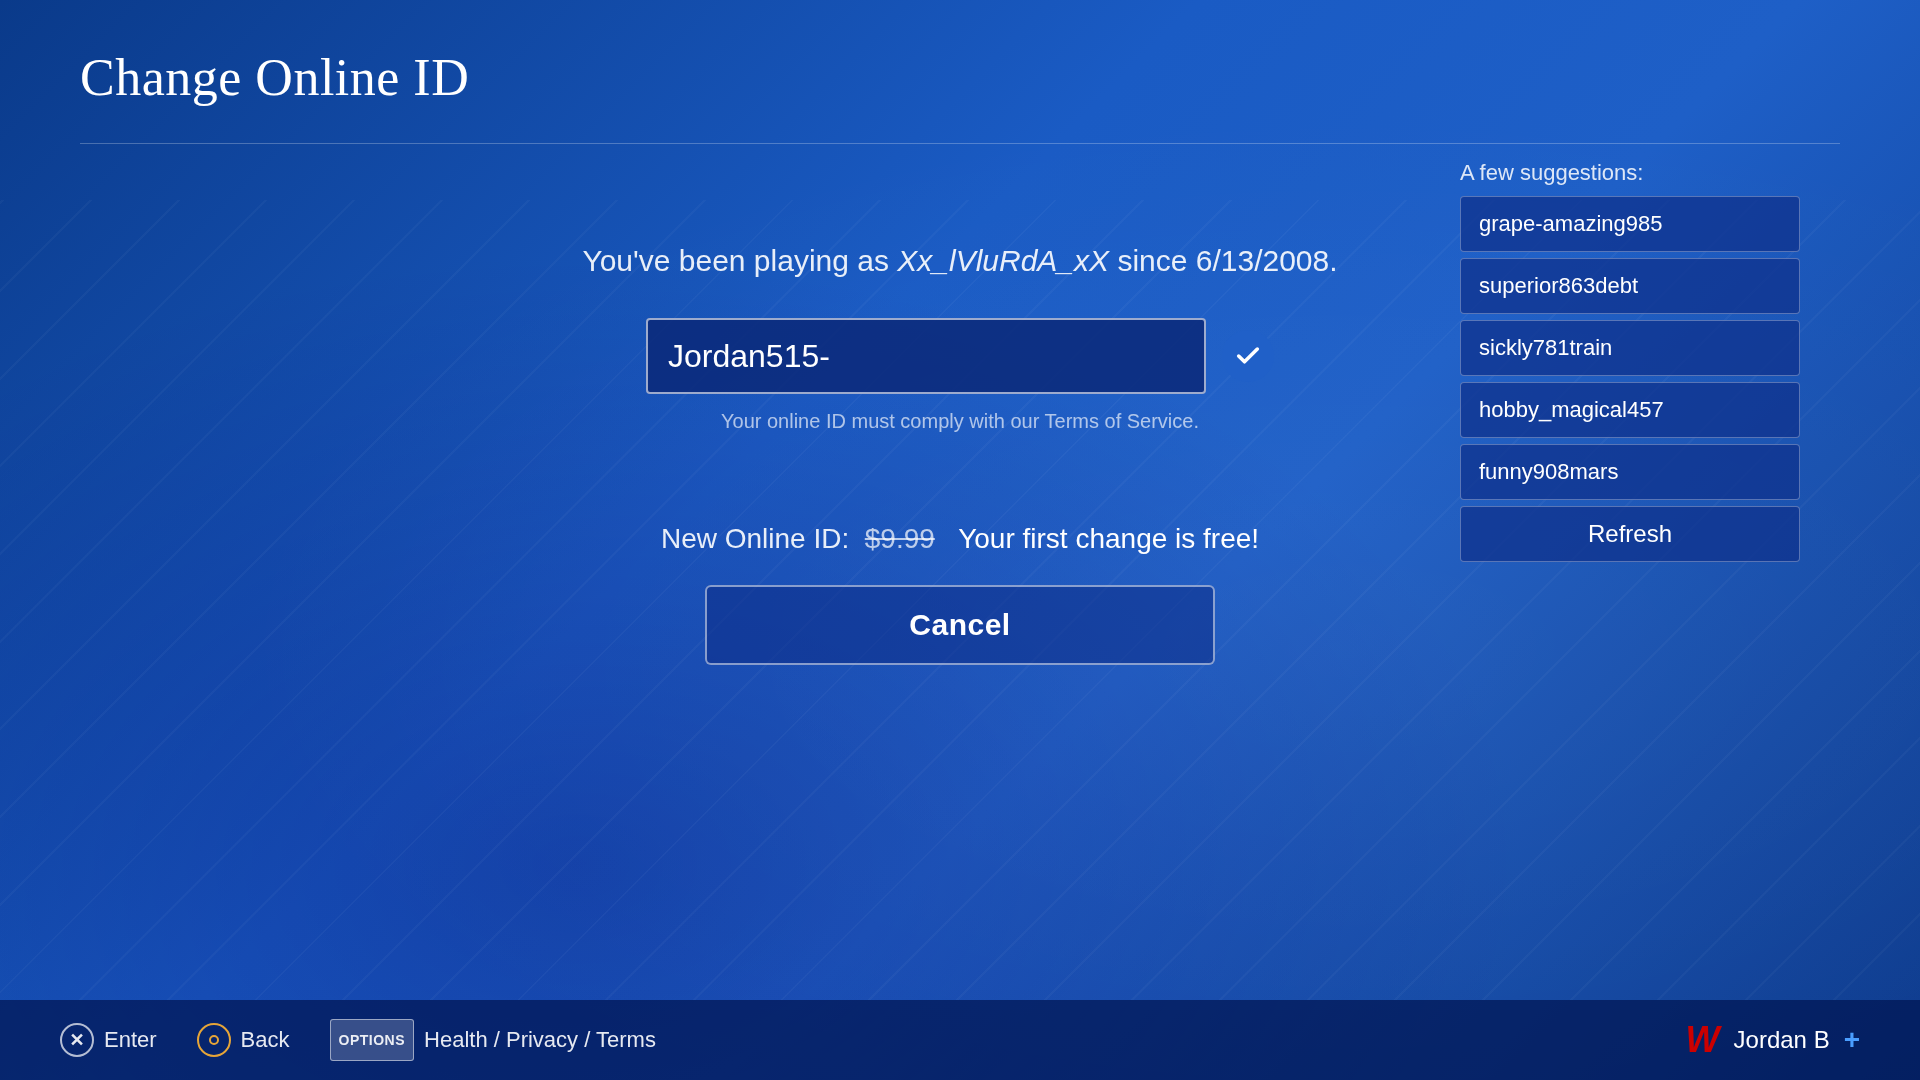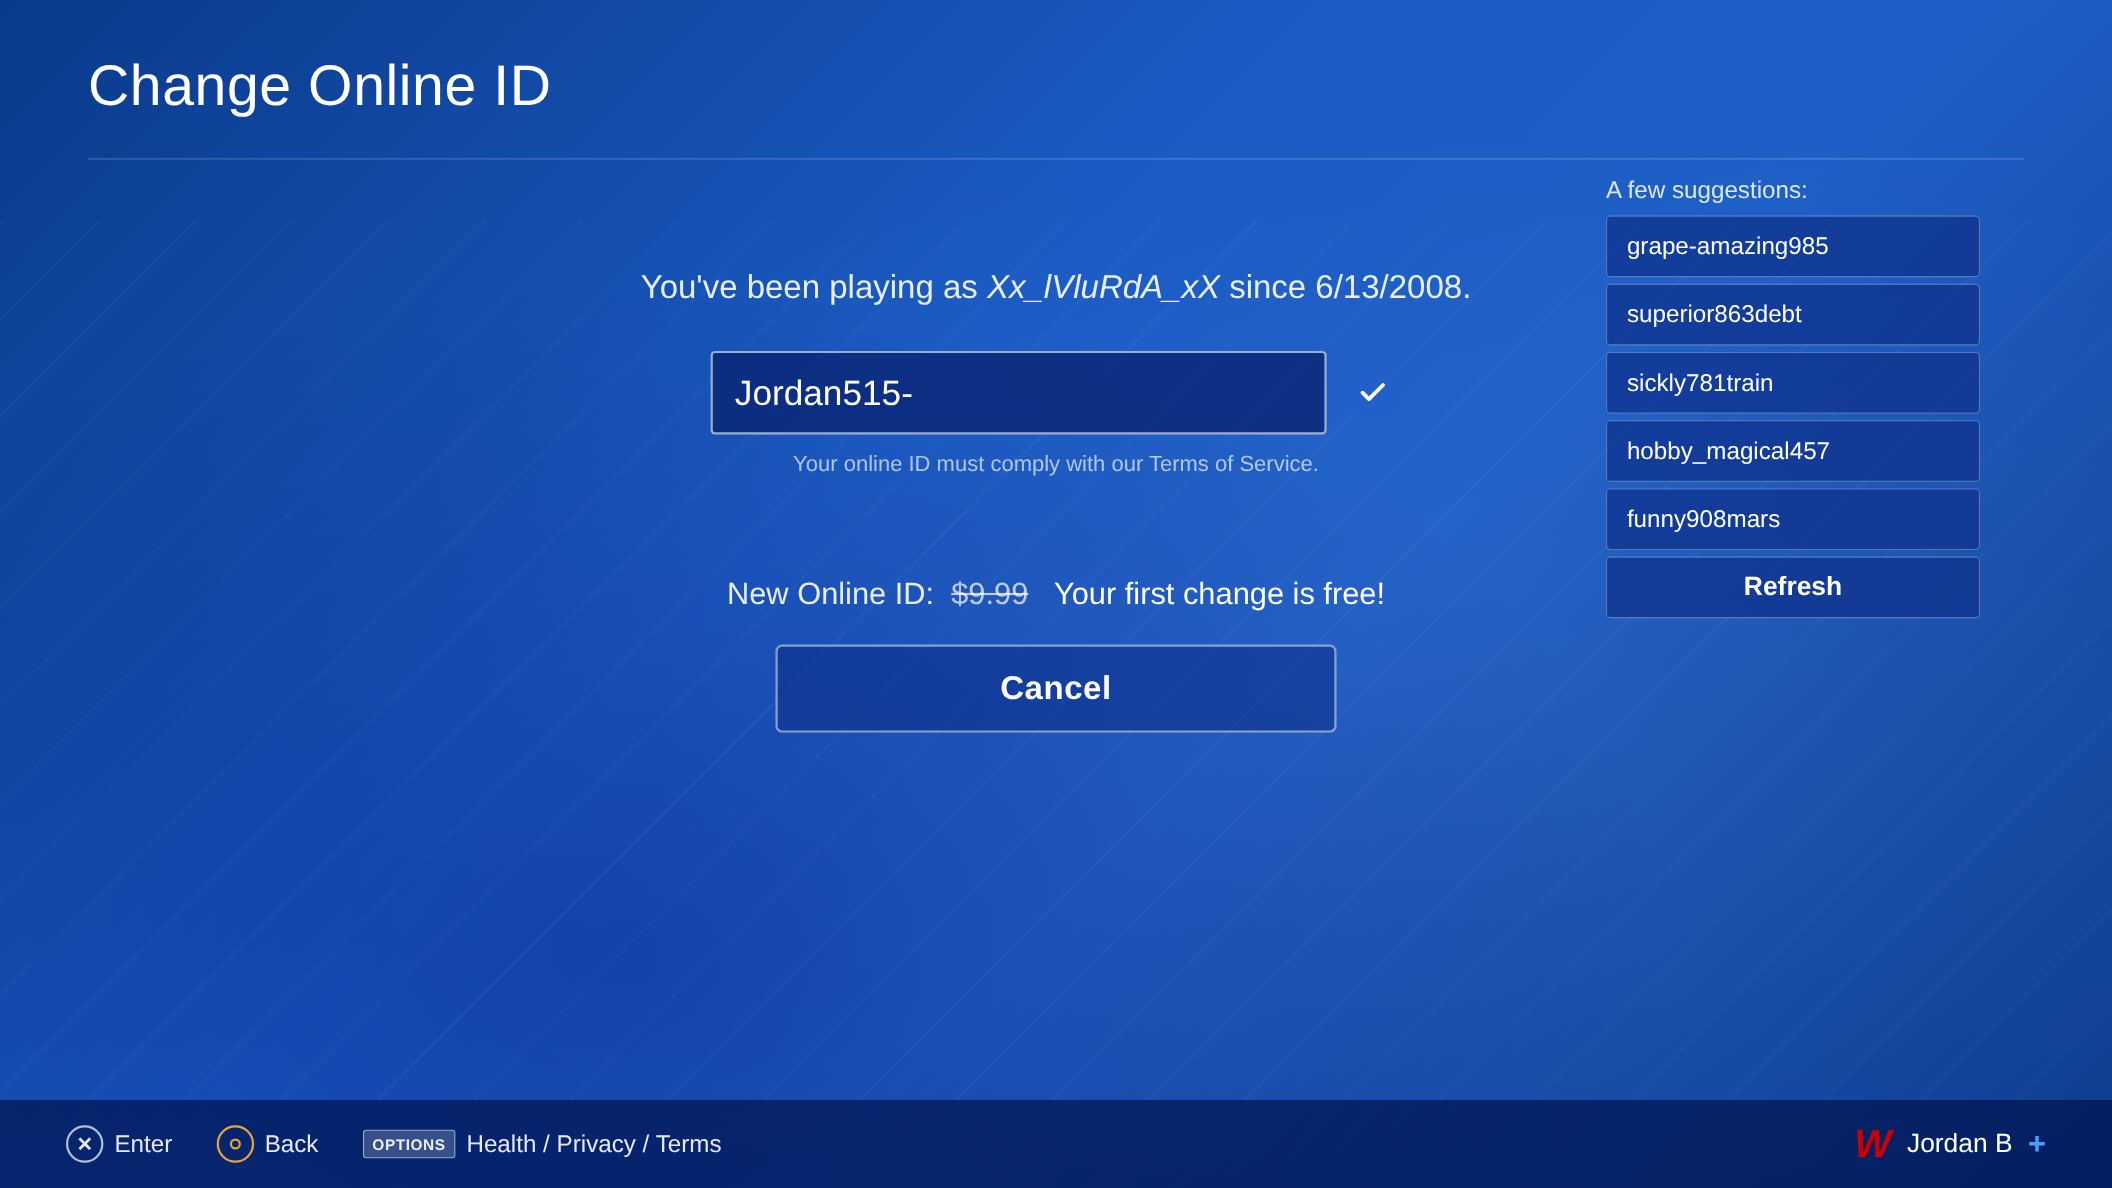--- a/index.html
+++ b/index.html
@@ -48,20 +48,21 @@
     .page-container {
       position: relative;
       z-index: 1;
       width: 100%;
       height: 100%;
     }
 
     
     .header {
       padding: 48px 80px 20px;
+      font-family: Liberation Serif, serif;
     }
 
     .header-divider {
       width: calc(100% - 160px);
       margin: 0 80px;
       height: 1px;
       background: rgba(255,255,255,0.25);
     }
 
     .page-title {
@@ -227,21 +228,21 @@
       background: rgba(15, 50, 140, 0.75);
       border: 1px solid rgba(255,255,255,0.3);
       border-radius: 4px;
       margin-top: 4px;
       display: flex;
       align-items: center;
       justify-content: center;
       font-size: 24px;
       color: white;
       cursor: pointer;
-      font-weight: 700;
+      font-weight: 400;
       transition: background 0.15s;
     }
 
     
     .footer-bar {
       position: absolute;
       bottom: 0;
       left: 0;
       right: 0;
       height: 80px;
@@ -292,21 +293,21 @@
     }
 
     .btn-icon-circle-inner {
       width: 10px;
       height: 10px;
       border-radius: 50%;
       border: 2px solid rgba(255,180,50,0.9);
     }
 
     .btn-icon-options {
-      height: 26px;
+      height: 42px;
       background: rgba(255,255,255,0.2);
       border-radius: 3px;
       border: 1px solid rgba(255,255,255,0.5);
       display: flex;
       align-items: center;
       padding: 0 8px;
       font-size: 14px;
       font-weight: bold;
       letter-spacing: 0.5px;
       color: rgba(255,255,255,0.9);

